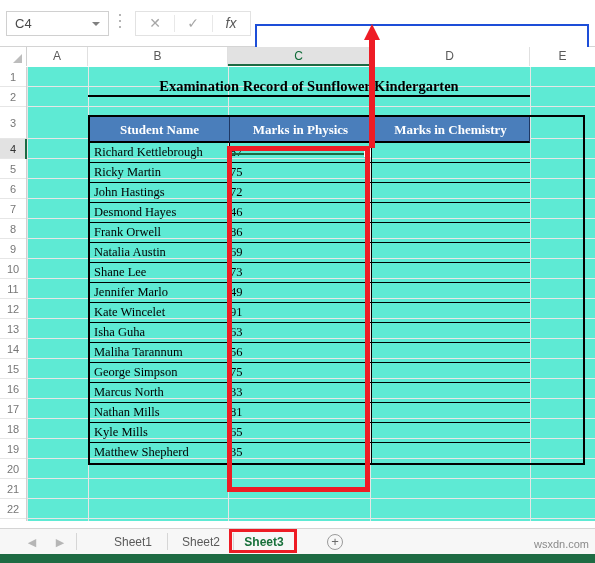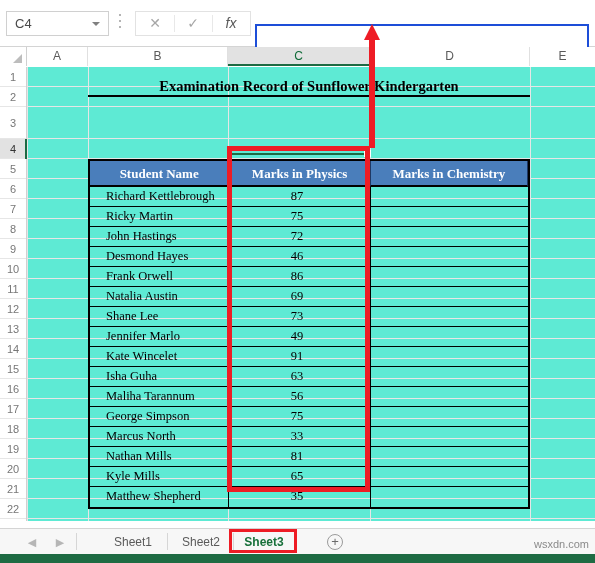--- a/index.html
+++ b/index.html
@@ -86,33 +86,33 @@
     content:"";position:absolute;right:-1px;top:0;width:2px;height:20px;background:#1c6b43;
   }
   
   #grid{
     position:absolute;left:27px;top:67px;width:568px;height:454px;
     background:#5eead4;overflow:hidden;
   }
 
   
   #tbl{
-    position:absolute;left:61px;top:48px;width:442px;
-    border:2px solid #000;box-sizing:border-box;margin-top:44px;
+    position:absolute;left:61px;top:48px;width:497px;
+    border:2px solid #000;box-sizing:border-box;
   }
   #tbl .trow{display:flex;height:20px;}
   #tbl .tc{
     box-sizing:border-box;border-right:1px solid #000;border-bottom:1px solid #000;
     font-family:"Liberation Serif", serif;font-size:12.5px;color:#000;
     line-height:19px;overflow:hidden;white-space:nowrap;
   }
   #tbl .tc:last-child{border-right:none;}
   #tbl .trow:last-child .tc{border-bottom:none;}
-  #tbl .c-name{width:140px;padding-left:16px;text-align:left;}
-  #tbl .c-phy{width:142px;padding-right:5px;text-align:center;}
+  #tbl .c-name{width:140px;padding-left:4px;text-align:left;}
+  #tbl .c-phy{width:142px;padding-right:5px;text-align:left;}
   #tbl .c-chem{width:158px;}
   #tbl .hrow{height:26px;}
   #tbl .hrow .tc{
     background:#4a7ebb;color:#ffffff;font-weight:bold;font-size:13px;
     text-align:center;line-height:25px;padding:0;
     border-bottom:2px solid #000;border-right:1px solid #1f3864;
   }
   
   #title{
     position:absolute;left:61px;top:8px;width:442px;height:22px;

